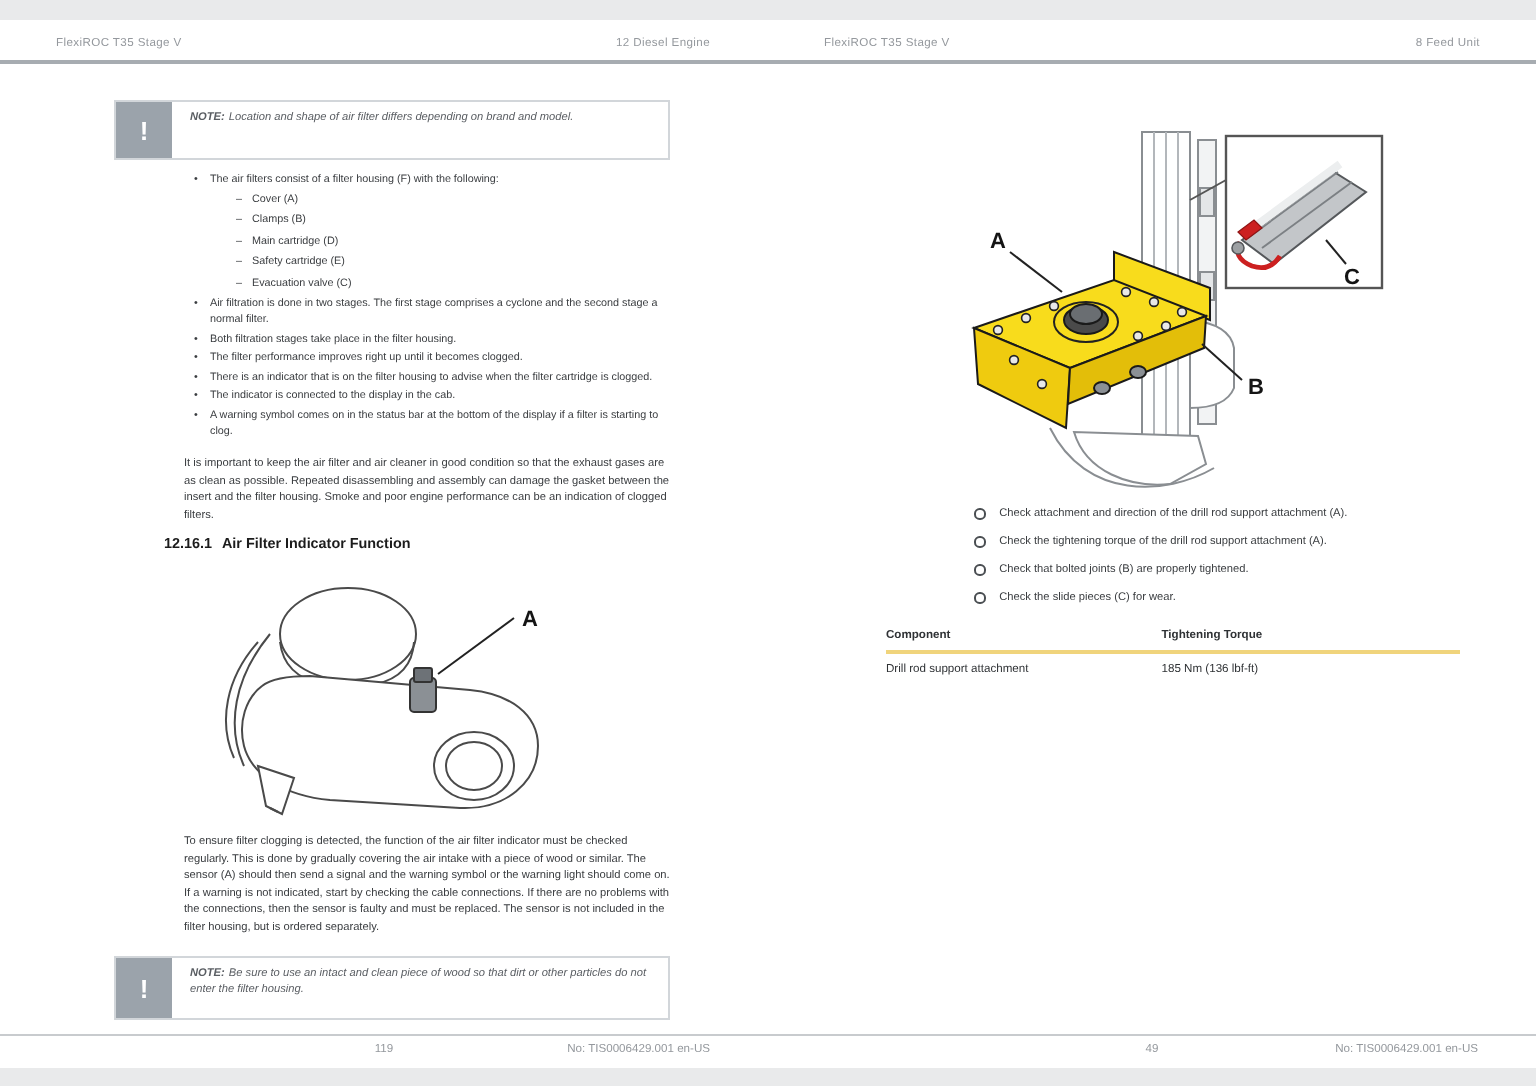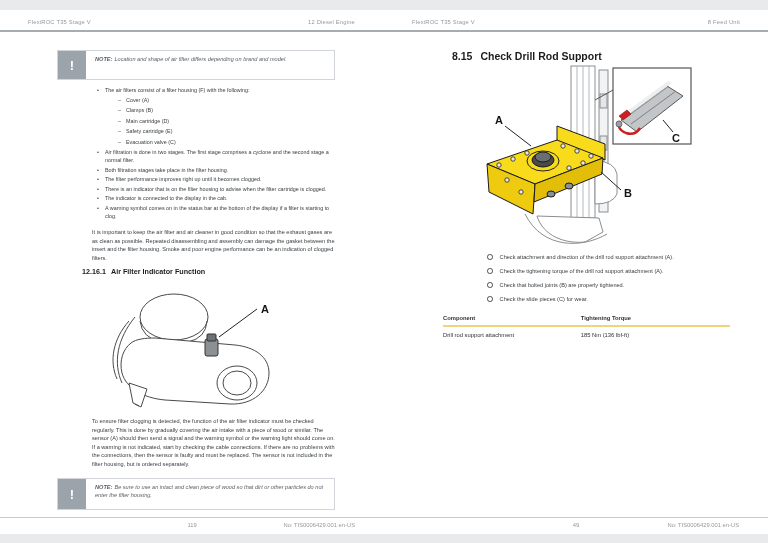--- a/index.html
+++ b/index.html
@@ -146,23 +146,20 @@
     </svg>
   </div>
 
   <div class="para" style="left:92px;top:417px;width:243px">To ensure filter clogging is detected, the function of the air filter indicator must be checked regularly. This is done by gradually covering the air intake with a piece of wood or similar. The sensor (A) should then send a signal and the warning symbol or the warning light should come on. If a warning is not indicated, start by checking the cable connections. If there are no problems with the connections, then the sensor is faulty and must be replaced. The sensor is not included in the filter housing, but is ordered separately.</div>
 
   <div class="note" style="left:57px;top:478px;width:276px;min-height:30px">
     <div class="icon">!</div>
     <div class="txt"><span class="lbl">NOTE:</span><span>Be sure to use an intact and clean piece of wood so that dirt or other particles do not enter the filter housing.</span></div>
   </div>
 
-  <div class="h2" style="left:452px;top:50px">
-    <span class="num">8.15</span><span>Check Drill Rod Support</span>
-  </div>
 
   <div class="fig" style="left:473px;top:64px;width:225px;height:186px">
     <svg width="225" height="186" viewBox="0 0 225 186">
 
       <g fill="#ffffff" stroke="#8a8e92" stroke-width="1">
         <rect x="98" y="2" width="24" height="152"></rect>
         <rect x="126" y="6" width="9" height="142" fill="#f2f3f4"></rect>
         <rect x="127" y="30" width="7" height="14" fill="#e4e6e8"></rect>
         <rect x="127" y="72" width="7" height="14" fill="#e4e6e8"></rect>
         <path d="M122,96 q20,2 22,14 l0,20 q-4,10 -22,10 Z"></path>

